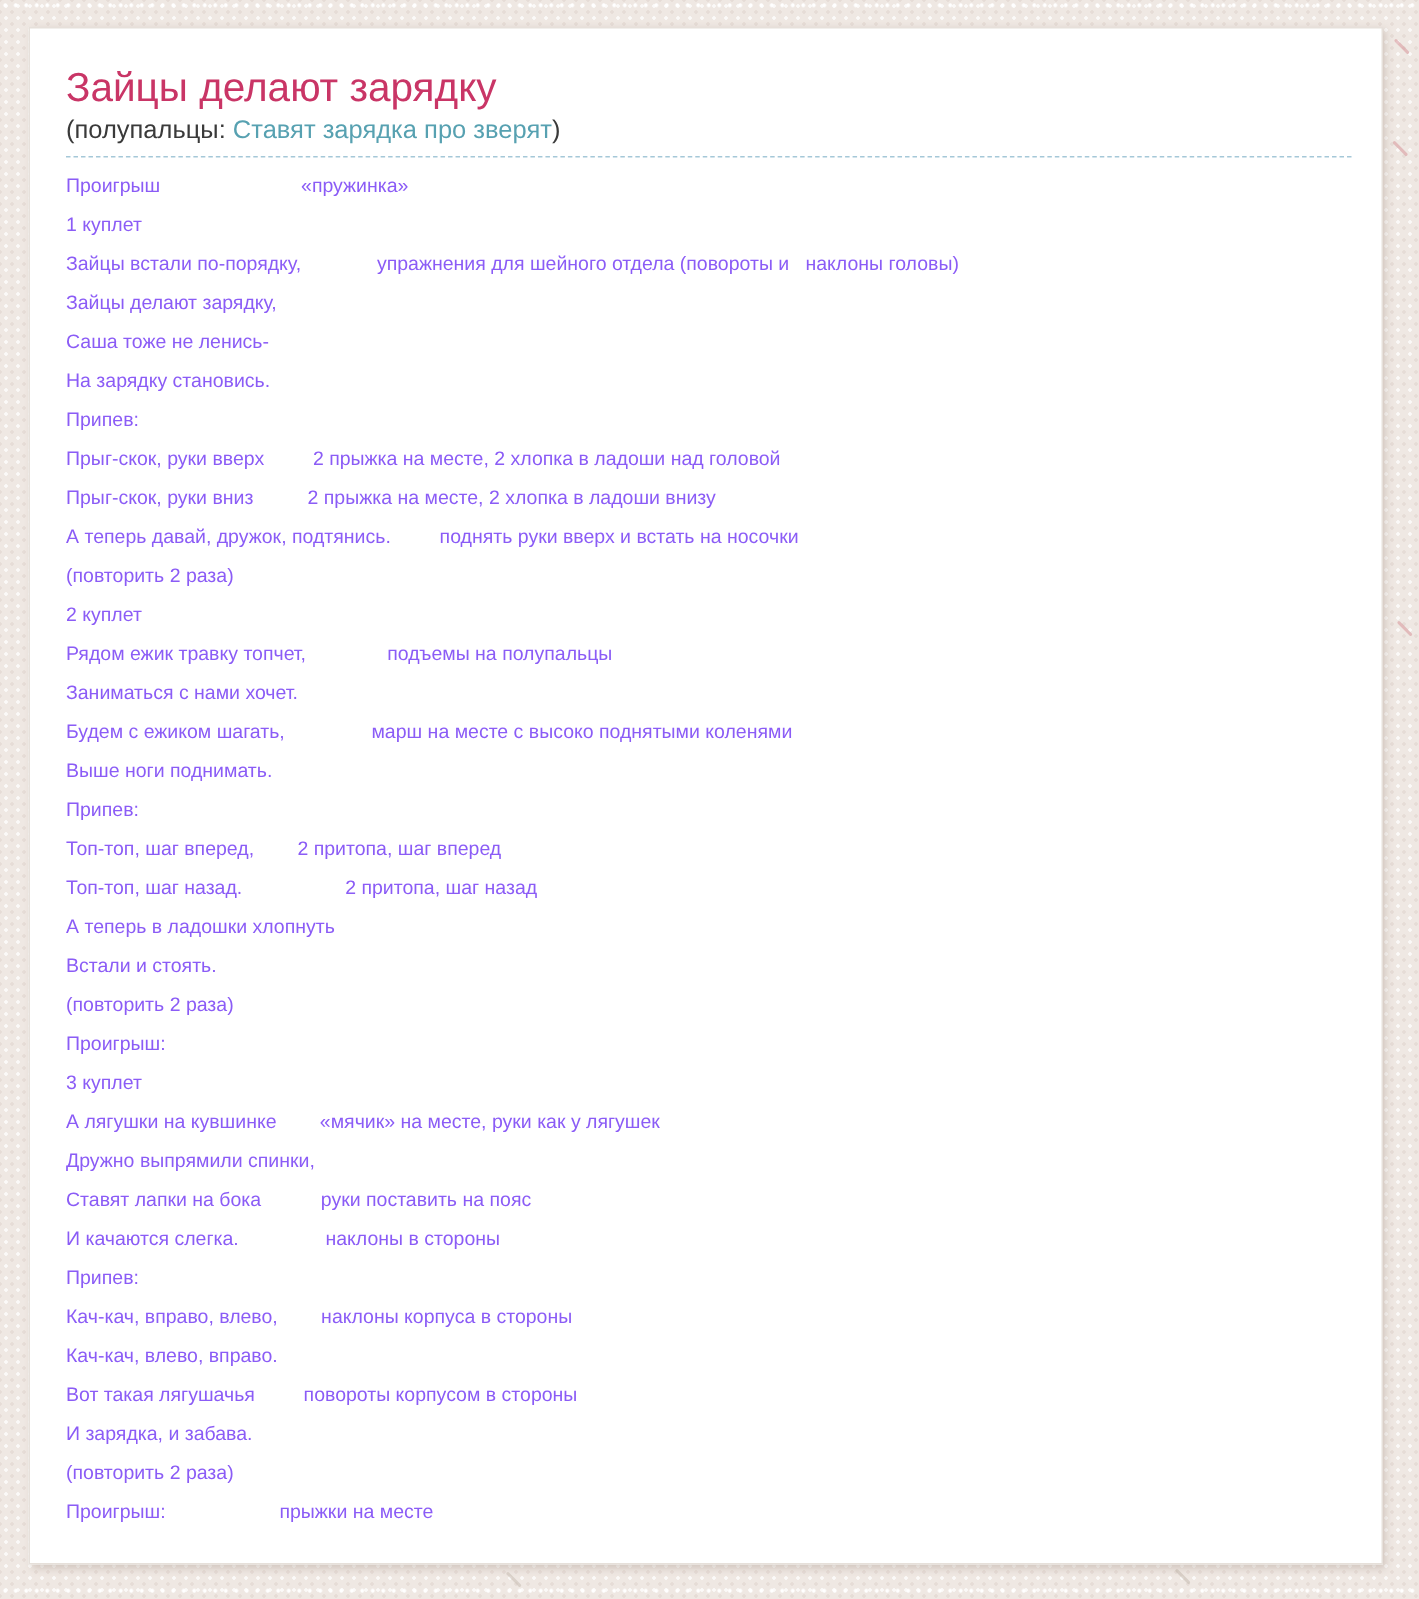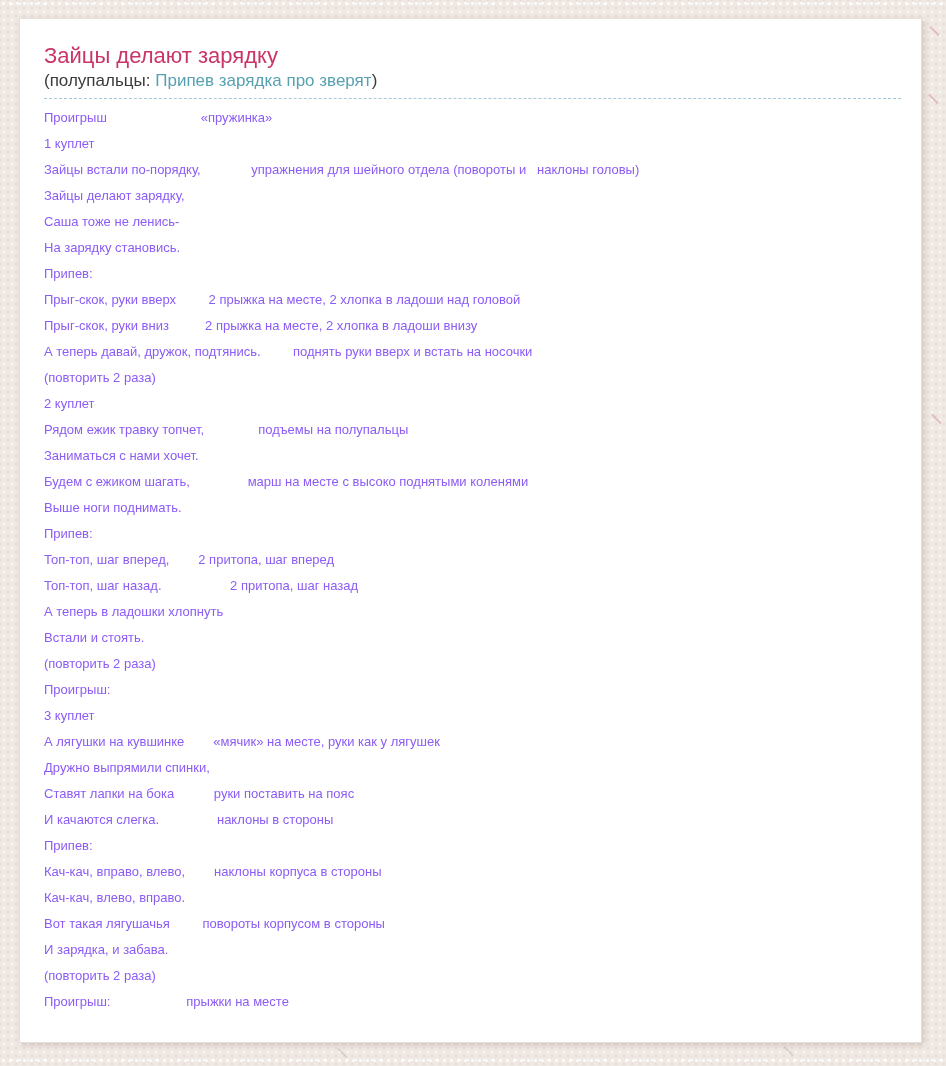--- a/index.html
+++ b/index.html
@@ -36,21 +36,21 @@
     left: 19px; top: 18px;
     width: 903px; height: 1025px;
     background: #ffffff;
     border: 1px solid #e6e0da;
     box-shadow: 2px 2px 5px rgba(170,150,140,0.45);
     box-sizing: border-box;
   }
   h1.page-title {
     margin: 0;
     padding: 24px 0 0 24px;
-    font-size: 22px;
+    font-size: 27px;
     font-weight: 400;
     line-height: 1.15;
     color: #c93566;
   }
   .artist-line {
     margin: 3px 20px 0 24px;
     padding-bottom: 7px;
     font-size: 17px;
     color: #3a3a3a;
     border-bottom: 1px dashed #a5c8d8;
@@ -98,18 +98,18 @@
   <div class="dot-strip bottom"></div>
   <div class="scratch" style="left:927px; top:98px;"></div>
   <div class="scratch" style="left:930px; top:418px;"></div>
   <div class="scratch" style="left:928px; top:30px;"></div>
   <div class="scratch" style="left:782px; top:1050px; background: rgba(200,190,180,0.6);"></div>
   <div class="scratch" style="left:336px; top:1052px; background: rgba(200,190,180,0.55);"></div>
 
   <div class="content-box">
     <h1 class="page-title">Зайцы делают зарядку</h1>
 
-    <div class="artist-line"><span>(полупальцы: </span><a class="artist-link">Припев зарядка про зверят</a><span>)</span></div>
+    <div class="artist-line"><span>(полупальцы: </span><a class="artist-link">Ставят зарядка про зверят</a><span>)</span></div>
 
     <div class="lyrics" id="lyrics"><div class="lyric-line">Проигрыш                          «пружинка»</div><div class="lyric-line">1 куплет</div><div class="lyric-line">Зайцы встали по-порядку,              упражнения для шейного отдела (повороты и   наклоны головы)</div><div class="lyric-line">Зайцы делают зарядку,</div><div class="lyric-line">Саша тоже не ленись-</div><div class="lyric-line">На зарядку становись.</div><div class="lyric-line">Припев:</div><div class="lyric-line">Прыг-скок, руки вверх         2 прыжка на месте, 2 хлопка в ладоши над головой</div><div class="lyric-line">Прыг-скок, руки вниз          2 прыжка на месте, 2 хлопка в ладоши внизу</div><div class="lyric-line">А теперь давай, дружок, подтянись.         поднять руки вверх и встать на носочки</div><div class="lyric-line">(повторить 2 раза)</div><div class="lyric-line">2 куплет</div><div class="lyric-line">Рядом ежик травку топчет,               подъемы на полупальцы</div><div class="lyric-line">Заниматься с нами хочет.</div><div class="lyric-line">Будем с ежиком шагать,                марш на месте с высоко поднятыми коленями</div><div class="lyric-line">Выше ноги поднимать.</div><div class="lyric-line">Припев:</div><div class="lyric-line">Топ-топ, шаг вперед,        2 притопа, шаг вперед</div><div class="lyric-line">Топ-топ, шаг назад.                   2 притопа, шаг назад</div><div class="lyric-line">А теперь в ладошки хлопнуть</div><div class="lyric-line">Встали и стоять.</div><div class="lyric-line">(повторить 2 раза)</div><div class="lyric-line">Проигрыш:</div><div class="lyric-line">3 куплет</div><div class="lyric-line">А лягушки на кувшинке        «мячик» на месте, руки как у лягушек</div><div class="lyric-line">Дружно выпрямили спинки,</div><div class="lyric-line">Ставят лапки на бока           руки поставить на пояс</div><div class="lyric-line">И качаются слегка.                наклоны в стороны</div><div class="lyric-line">Припев:</div><div class="lyric-line">Кач-кач, вправо, влево,        наклоны корпуса в стороны</div><div class="lyric-line">Кач-кач, влево, вправо.</div><div class="lyric-line">Вот такая лягушачья         повороты корпусом в стороны</div><div class="lyric-line">И зарядка, и забава.</div><div class="lyric-line">(повторить 2 раза)</div><div class="lyric-line">Проигрыш:                     прыжки на месте</div></div>
 
   </div>
 </div>
 
 </body></html>

